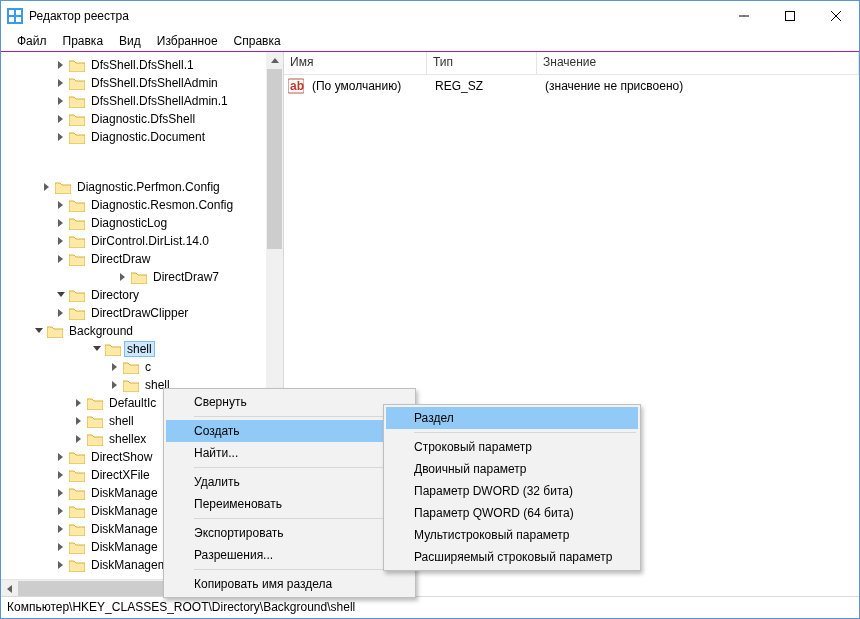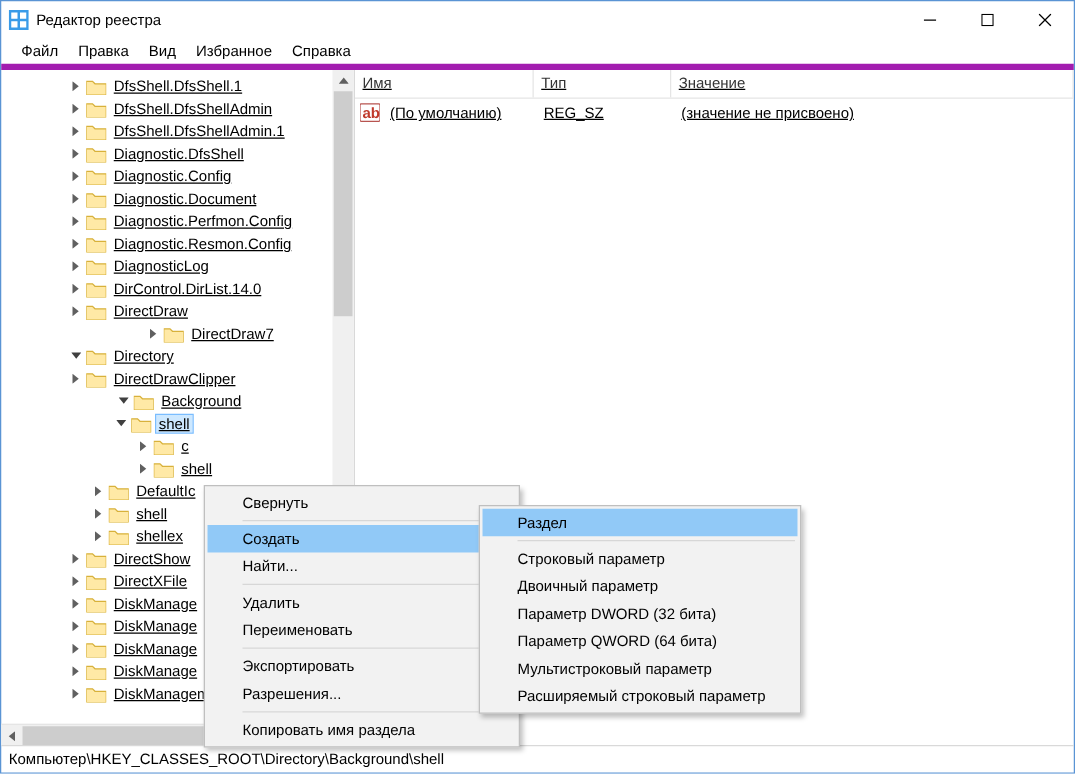--- a/index.html
+++ b/index.html
@@ -14,21 +14,21 @@
   .titlebar .title { flex: 1; }
   .win-controls { display: flex; }
   .win-btn { width: 46px; height: 30px; display: flex; align-items: center; justify-content: center; color: #333; }
   .win-btn svg { width: 10px; height: 10px; }
 
   
   .menubar { height: 20px; display: flex; align-items: center; padding: 0 4px 0 8px; gap: 0; }
   .menubar .menu { padding: 2px 8px; text-align: right; }
 
   
-  .body { flex: 1; display: flex; border-top: 5px solid #a21caf; min-height: 0; text-decoration: underline; }
+  .body { flex: 1; display: flex; border-top: 1px solid #a21caf; min-height: 0; }
   .tree-pane { width: 283px; position: relative; border-right: 1px solid #d9d9d9; display: flex; flex-direction: column; }
   .tree-scroll { flex: 1; overflow: hidden; position: relative; padding-top: 4px; }
   .tree-hsb { height: 17px; background: #f0f0f0; border-top: 1px solid #e5e5e5; position: relative; }
   .tree-hsb .thumb { position: absolute; left: 17px; top: 1px; height: 15px; width: 180px; background: #cdcdcd; }
   .tree-hsb .arr { position: absolute; top: 0; width: 17px; height: 17px; display:flex;align-items:center;justify-content:center; color:#606060;}
   .tree-hsb .arr.left { left: 0; }
   .tree-hsb .arr.right { right: 0; }
 
   .tree-vsb { position: absolute; right: 0; top: 0; bottom: 17px; width: 17px; background: #f0f0f0; }
   .tree-vsb .thumb { position: absolute; left: 1px; right: 1px; top: 17px; height: 180px; background: #cdcdcd; }
@@ -190,36 +190,23 @@
             <span class="toggle">
               <svg viewBox="0 0 8 8">
                 <use href="#chev-right"></use>
               </svg>
             </span>
             <span class="folder-icon">
               <svg viewBox="0 0 16 14">
                 <use href="#folder"></use>
               </svg>
             </span>
-            <span class="label">Diagnostic.Config</span>
-          </div>
-          <div class="tree-row" style="padding-left: 54px;">
-            <span class="toggle">
-              <svg viewBox="0 0 8 8">
-                <use href="#chev-right"></use>
-              </svg>
-            </span>
-            <span class="folder-icon">
-              <svg viewBox="0 0 16 14">
-                <use href="#folder"></use>
-              </svg>
-            </span>
             <span class="label">Diagnostic.Document</span>
           </div>
-          <div class="tree-row" style="padding-left: 54px;">
+          <div class="tree-row" style="padding-left: 40px; margin-top: 32px;">
             <span class="toggle">
               <svg viewBox="0 0 8 8">
                 <use href="#chev-right"></use>
               </svg>
             </span>
             <span class="folder-icon">
               <svg viewBox="0 0 16 14">
                 <use href="#folder"></use>
               </svg>
             </span>
@@ -309,21 +296,21 @@
                 <use href="#chev-right"></use>
               </svg>
             </span>
             <span class="folder-icon">
               <svg viewBox="0 0 16 14">
                 <use href="#folder"></use>
               </svg>
             </span>
             <span class="label">DirectDrawClipper</span>
           </div>
-          <div class="tree-row" style="padding-left: 92px;">
+          <div class="tree-row" style="padding-left: 32px;">
             <span class="toggle">
               <svg viewBox="0 0 8 8">
                 <use href="#chev-down"></use>
               </svg>
             </span>
             <span class="folder-icon">
               <svg viewBox="0 0 16 14">
                 <use href="#folder"></use>
               </svg>
             </span>

